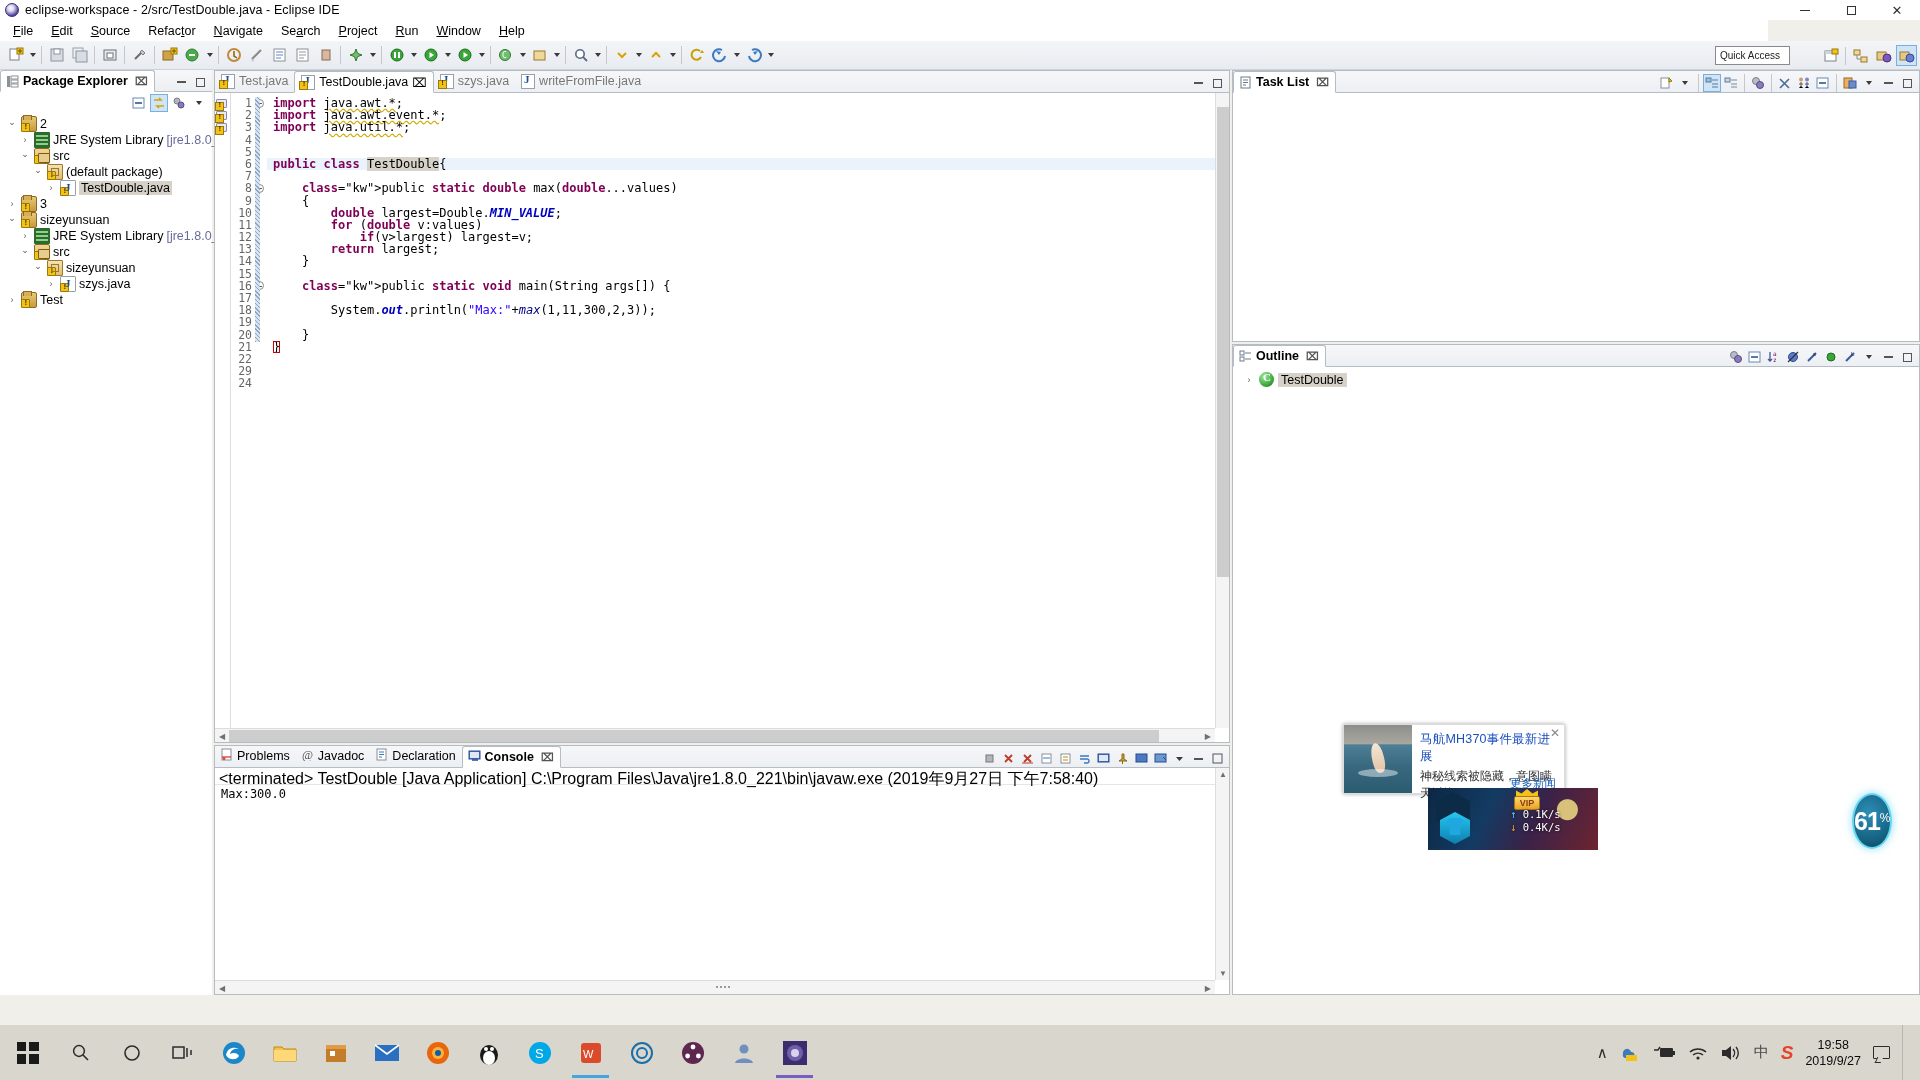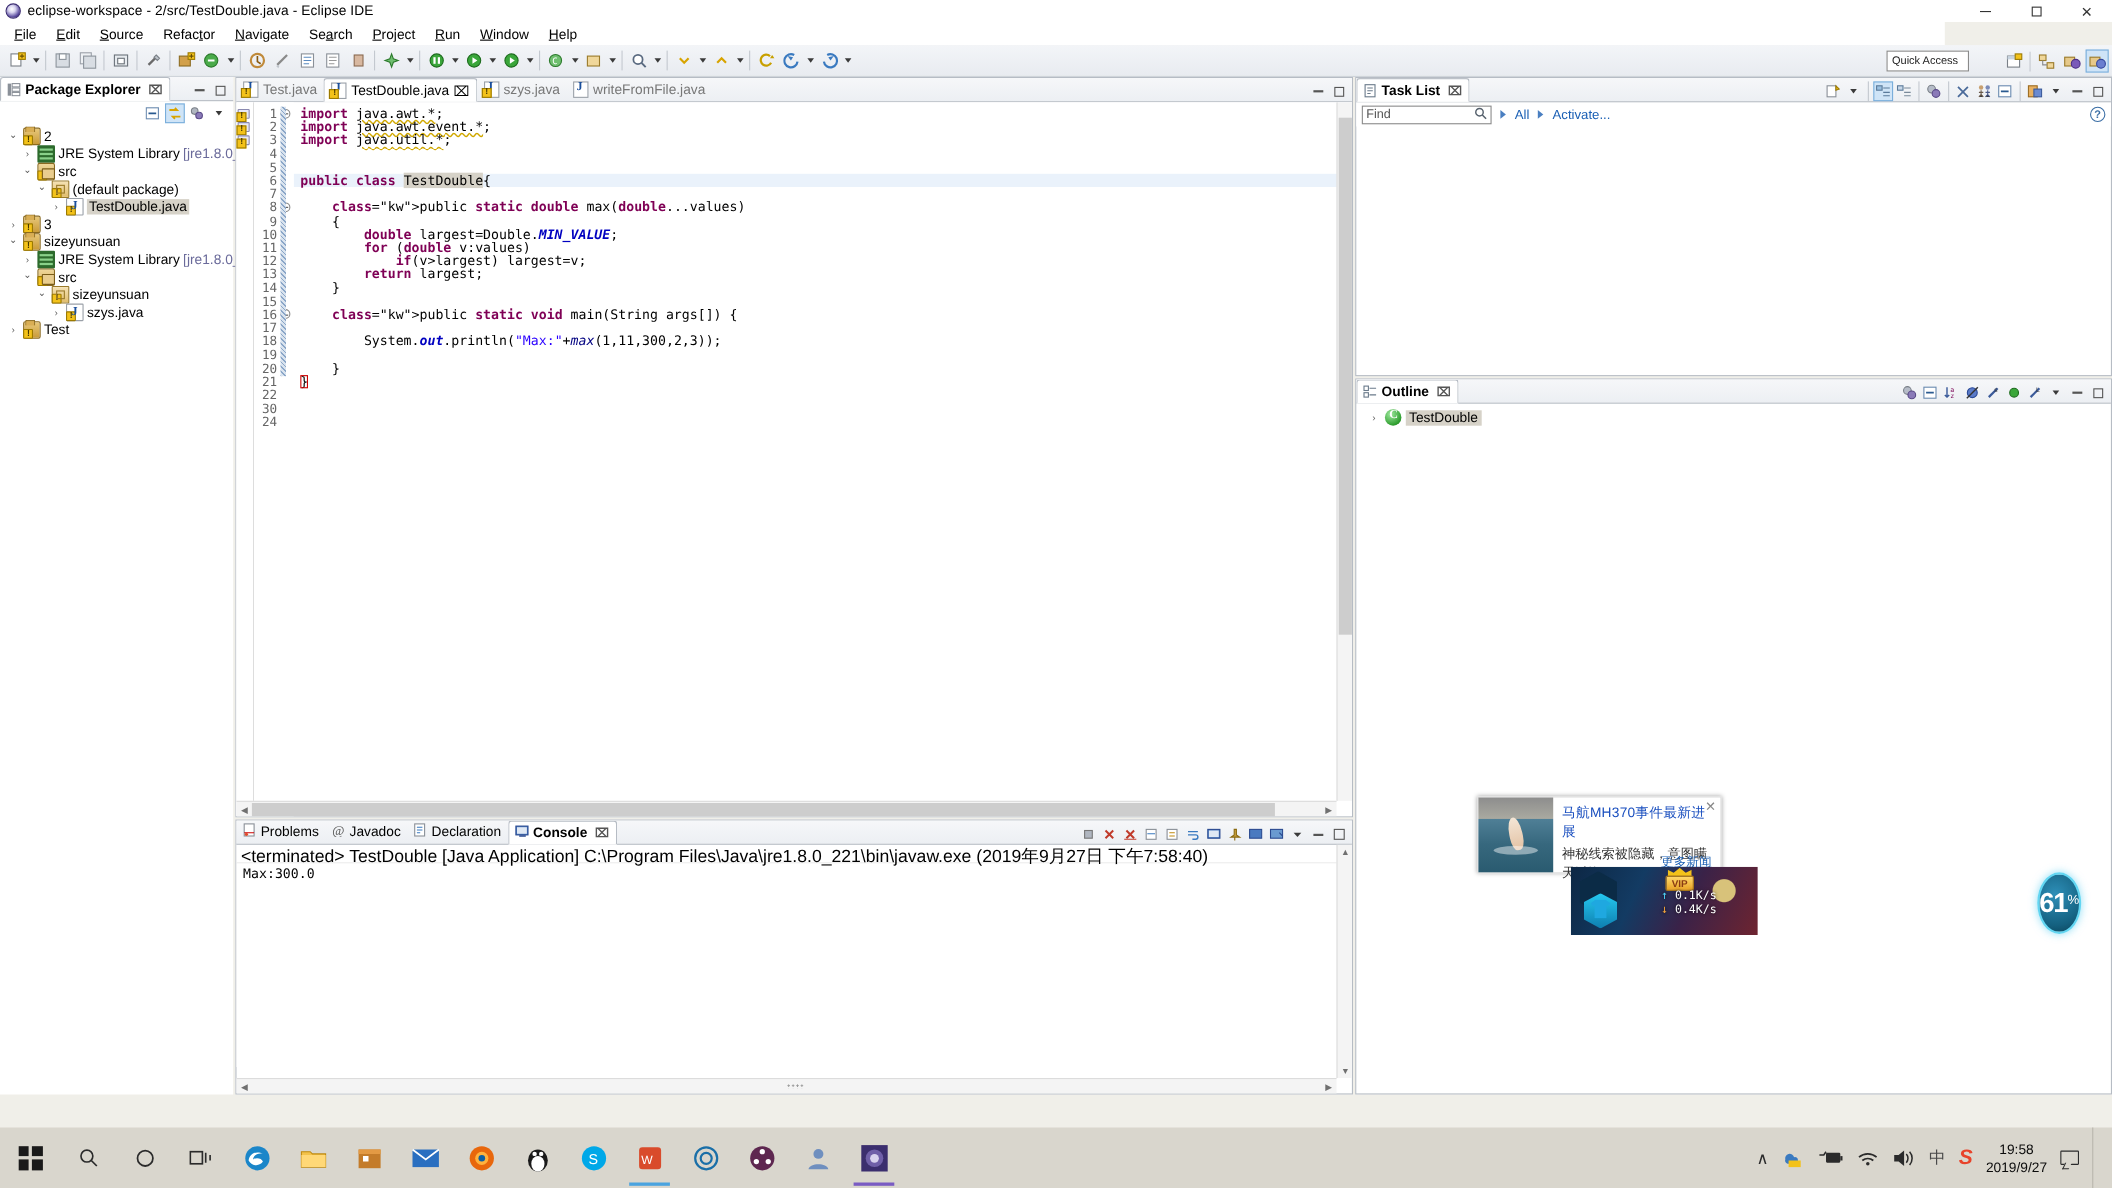--- a/index.html
+++ b/index.html
@@ -300,21 +300,21 @@
     text-shadow: 0 0 3px rgba(0,0,0,.9);
   }
   .ns-up { color:#4fd2f5; }
   .ns-dn { color:#f2a33c; }
   #pct-circle {
     position: absolute; left: 1852px; top: 793px; width: 40px; height: 56px;
     border-radius: 50%;
     background: radial-gradient(circle at 40% 35%, #2e8fb8 0%, #14607f 70%, #0b4257 100%);
     border: 2px solid #63d6f2;
     box-shadow: 0 0 8px rgba(70,200,240,.6);
-    display: flex; align-items: center; justify-content: center;
+    display: flex; align-items: center; 
     color: #fff; font-family: "Liberation Sans", sans-serif;
   }
   #pct-circle .num { font-size: 25px; font-weight: bold; letter-spacing: -1px; }
   #pct-circle .pc { font-size: 12px; align-self: flex-start; margin-top: 16px; }
 
   
   .taskbar {
     position: absolute; left: 0; bottom: 0; width: 1920px; height: 55px;
     background: #d9d6cd; display: flex; align-items: center;
   }
@@ -808,21 +808,21 @@
             <div class="ln">13</div>
             <div class="ln">14</div>
             <div class="ln">15</div>
             <div class="ln">16</div>
             <div class="ln">17</div>
             <div class="ln">18</div>
             <div class="ln">19</div>
             <div class="ln">20</div>
             <div class="ln">21</div>
             <div class="ln">22</div>
-            <div class="ln">30</div>
+            <div class="ln">29</div>
             <div class="ln">24</div>
           </div>
         <div class="fold-col" id="fold-col">
             <div class="fold-row">
               <div class="fold-mark"></div>
             </div>
             <div class="fold-row"></div>
             <div class="fold-row"></div>
             <div class="fold-row"></div>
             <div class="fold-row"></div>
@@ -1061,36 +1061,20 @@
             </div>
           <div class="ptool">
               <div style="width:9px;height:2px;background:#555;"></div>
             </div>
           <div class="ptool">
               <div style="width:9px;height:9px;border:1px solid #555;"></div>
             </div>
         </div>
       </div>
 
-      <div class="find-row">
-        <div class="find-box">
-          <span>Find</span>
-          <span class="mag">
-            <svg width="12" height="12">
-                <circle cx="5" cy="5" r="3.4" fill="none" stroke="#55606c" stroke-width="1.3"></circle>
-                <path d="M7.6 7.6L11 11" stroke="#55606c" stroke-width="1.4"></path>
-              </svg>
-          </span>
-        </div>
-        <div class="fcaret"></div>
-        <span class="flink">All</span>
-        <div class="fcaret"></div>
-        <span class="flink">Activate...</span>
-        <div class="help-q">?</div>
-      </div>
     </div>
 
     <div class="panel" id="outline">
       <div class="panel-tabbar">
         <div class="vtab active">
           <svg width="13" height="13">
               <rect x="1" y="1" width="4" height="4" fill="#fff" stroke="#6a7a8a"></rect>
               <rect x="1" y="7" width="4" height="4" fill="#fff" stroke="#6a7a8a"></rect>
               <path d="M6 3h6M6 9h6" stroke="#6a7a8a"></path>
             </svg>

